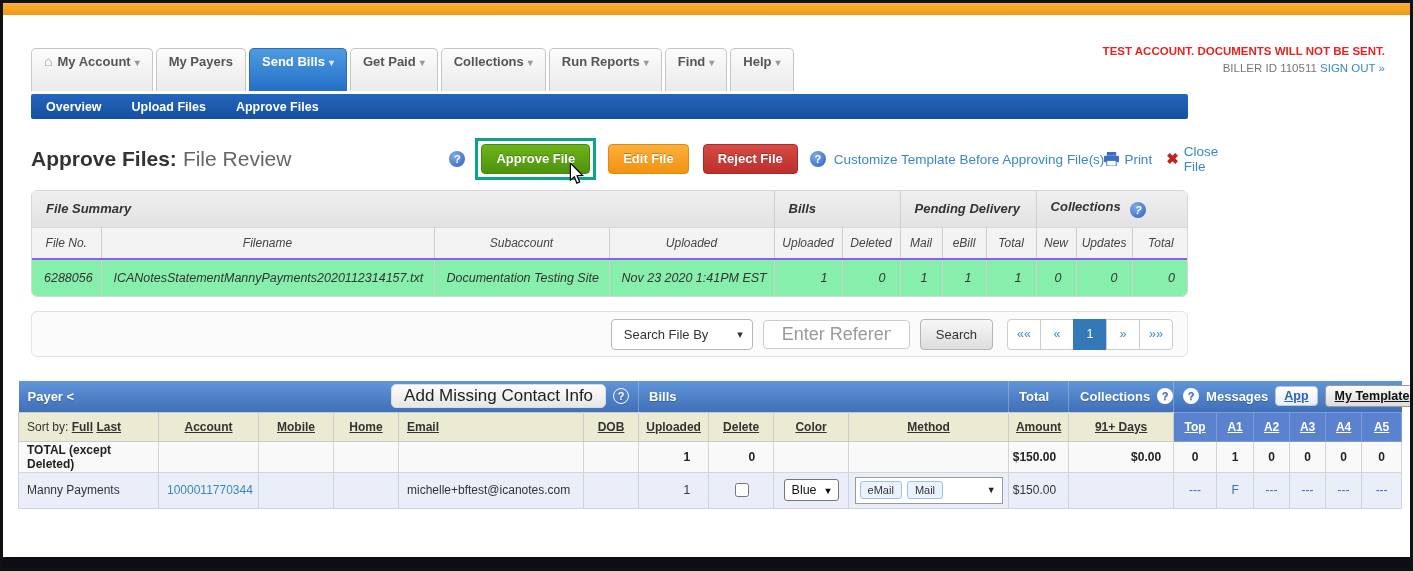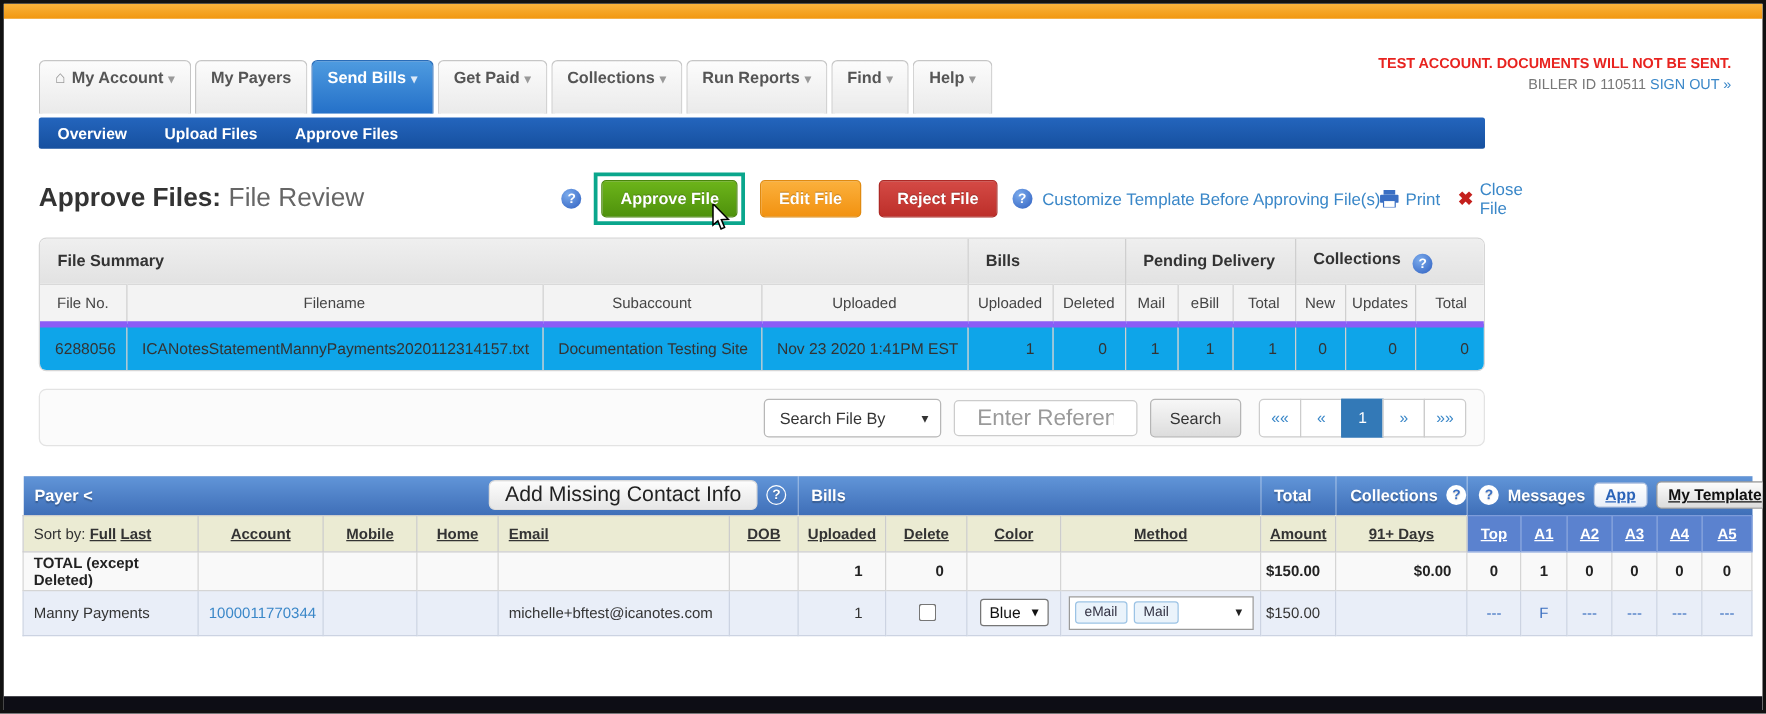--- a/index.html
+++ b/index.html
@@ -52,27 +52,27 @@
   .btn-red    { background:linear-gradient(#d44a45,#bd2f2a); border:1px solid #ad2925; }
   .highlight-box { position:relative; border:3px solid #0aa68c; padding:3px; margin:0 12px 0 10px; }
   .cursor-svg { position:absolute; right:8px; bottom:-8px; }
   .toolbar-link { color:#3a87c8; font-size:13.5px; cursor:pointer; white-space:nowrap; }
   .right-links { margin-left:auto; display:flex; align-items:center; gap:6px; }
   .icon-link { color:#3a87c8; font-size:13.5px; cursor:pointer; display:flex; align-items:center; gap:5px; }
   .x-glyph { color:#c4201d; font-size:15px; font-weight:bold; }
 
   
   .panel { margin-top:8px; border:1px solid #d6d6d6; border-radius:6px; overflow:hidden; background:#fff; }
-  table.fsum { width:100%; border-collapse:collapse; table-layout:fixed; font-size:12.5px; color:#333; }
+  table.fsum { width:100%; border-collapse:collapse; table-layout:fixed; font-size:12.5px; color:#333;font-style:italic; }
   table.fsum th.group { height:36px; background:linear-gradient(#efefef,#e2e2e2); font-weight:bold;
                         font-size:13px; text-align:left; padding-left:14px; }
   table.fsum th.group + th.group, table.fsum .bl { border-left:1px solid #cfcfcf; }
   table.fsum th.col { height:32px; background:#f3f3f3; border-top:1px solid #d9d9d9; font-weight:normal;
                       color:#444; text-align:center; font-size:12px; }
-  table.fsum td { height:37px; background:#0ea5e9; border-top:5px solid #8b5cf6; }
+  table.fsum td { height:37px; background:#86efac; border-top:2px solid #8b5cf6; }
   table.fsum td.txt { text-align:left; padding-left:12px; }
   table.fsum td.num { text-align:right; padding-right:14px; }
 
   
   .search-strip { margin-top:14px; height:46px; border:1px solid #e3e3e3; border-radius:6px; background:#fbfbfb;
                   display:flex; align-items:center; justify-content:flex-end; gap:10px; padding-right:14px; }
   .fake-select { width:142px; height:31px; background:#fff; border:1px solid #b7b7b7; border-radius:4px;
                  display:flex; align-items:center; padding:0 9px 0 12px; font-size:13px; color:#333; cursor:pointer; }
   .fake-select .sel-caret { margin-left:auto; font-size:11px; color:#333; }
   .ref-input { width:147px; height:29px; border:1px solid #ccc; border-radius:4px; padding:0 18px;

